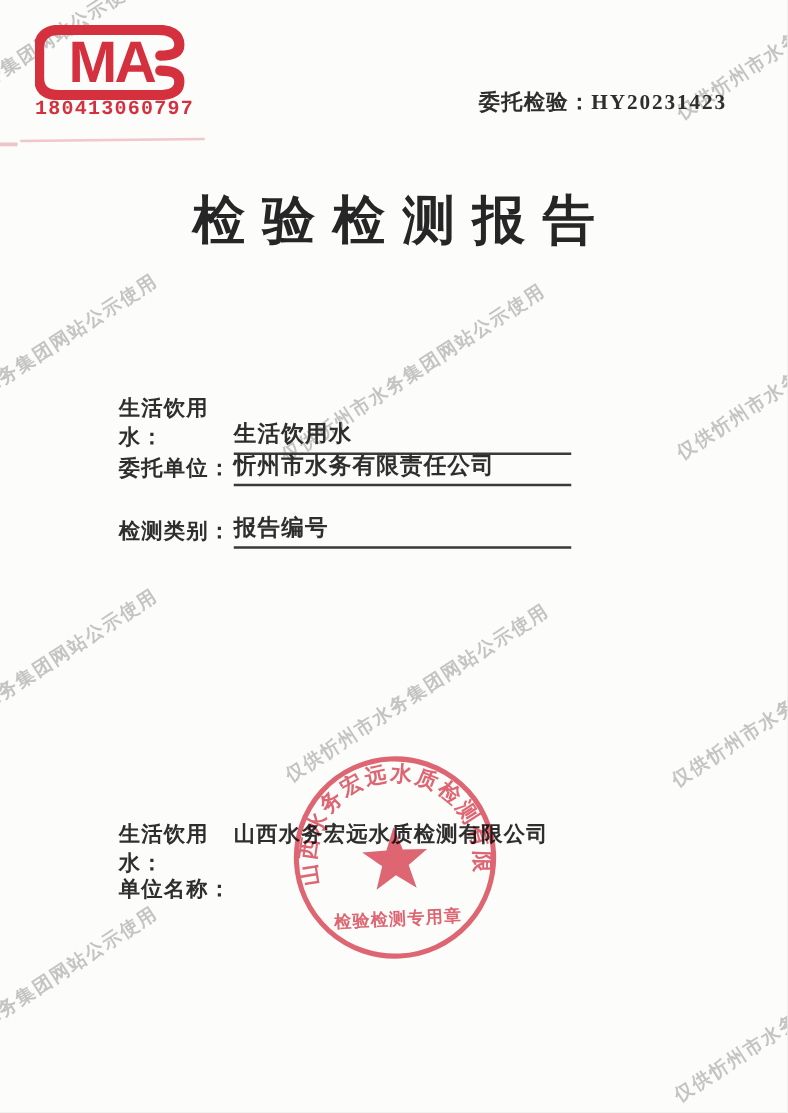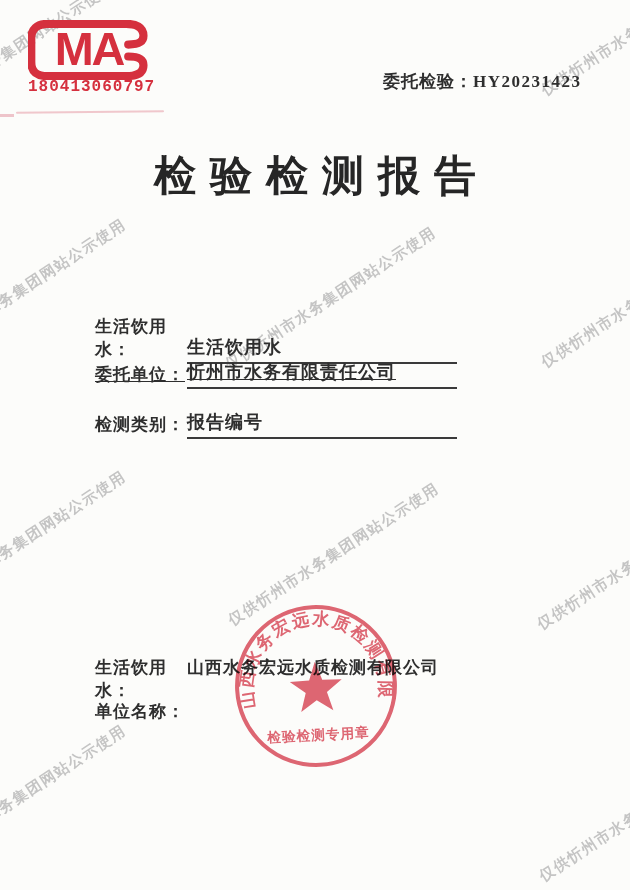--- a/index.html
+++ b/index.html
@@ -76,21 +76,21 @@
     font-size: 17px; font-weight: bold; letter-spacing: 1px;
     padding-bottom: 3px;
   }
   .field-value {
     flex: 1; text-align: left;
     font-size: 18px; font-weight: bold; letter-spacing: 1px;
     border-bottom: 2px solid #3a3a3a;
     padding-bottom: 3px;
   }
   .row-1 { top: 315px; }
-  .row-2 { top: 360px; text-decoration: underline; }
+  .row-2 { top: 360px; }
   .row-3 { top: 410px; }
 
   
   .footer-row {
     position: absolute; left: 95px;
     display: flex; align-items: baseline;
     font-size: 17px; font-weight: bold; letter-spacing: 1px;
   }
   .footer-row .footer-label { width: 92px; flex: 0 0 92px; }
   .footer-row .footer-value { white-space: nowrap; }

